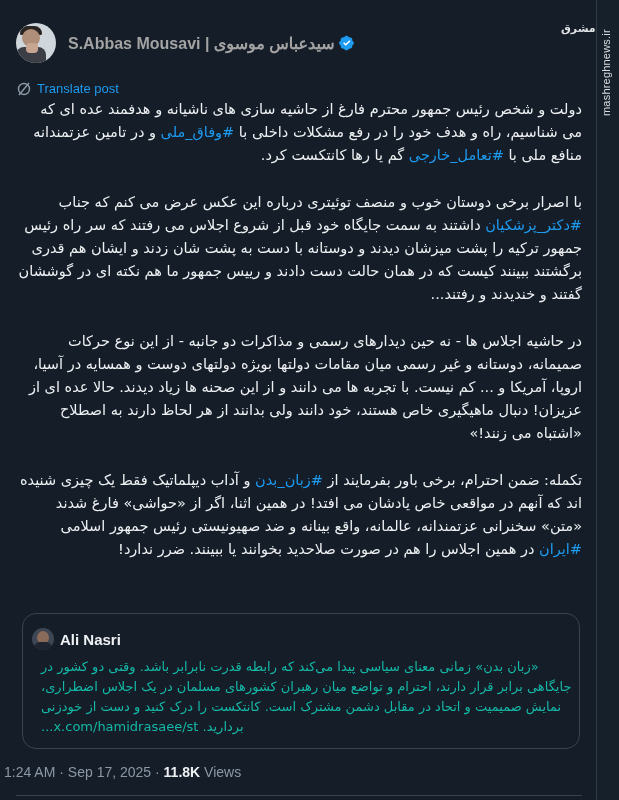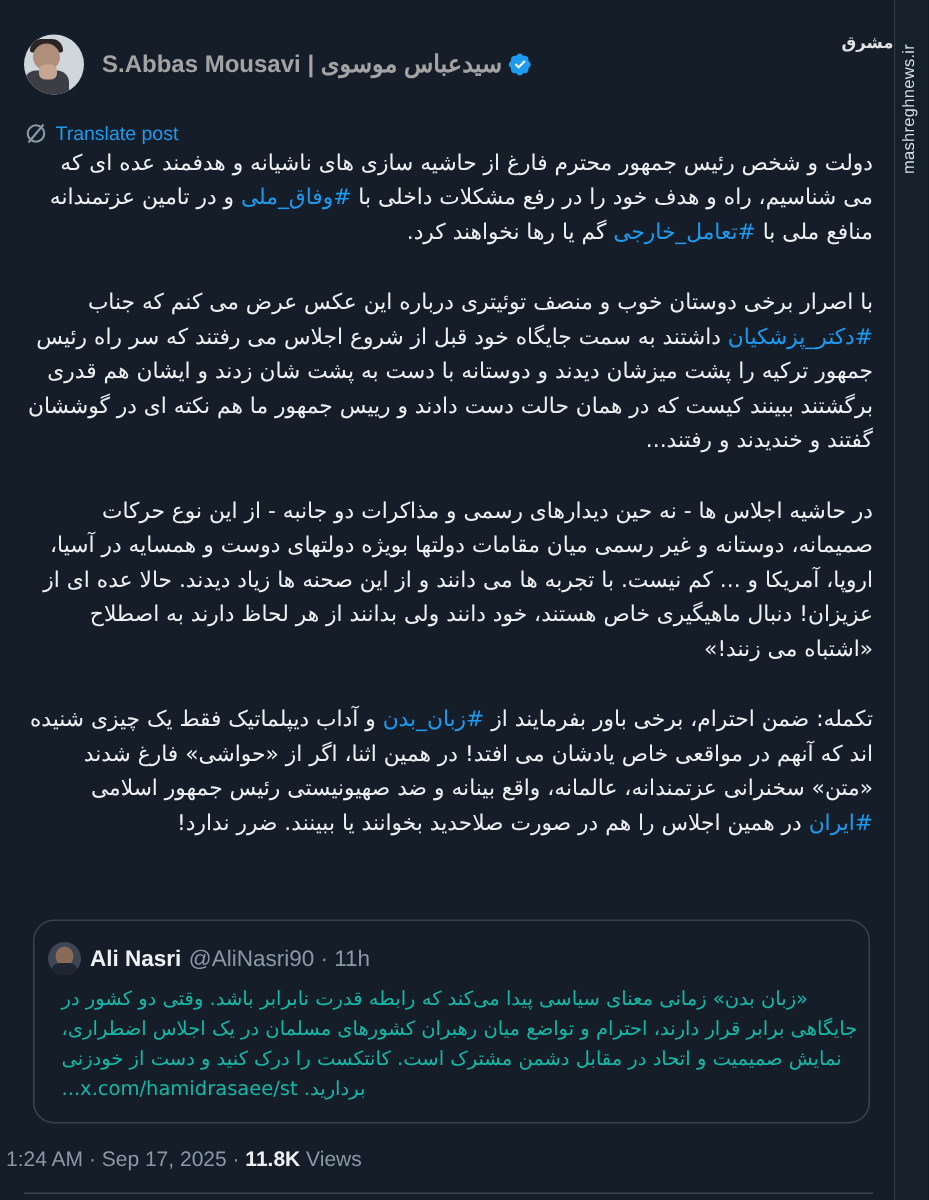--- a/index.html
+++ b/index.html
@@ -70,34 +70,33 @@
 
 <div class="translate">
   <svg width="14" height="14" viewBox="0 0 14 14">
     <circle cx="7" cy="7" r="5.5" fill="none" stroke="#8b98a5" stroke-width="1.4"></circle>
     <line x1="2" y1="13" x2="12" y2="1" stroke="#8b98a5" stroke-width="1.4"></line>
   </svg>
   <span>Translate post</span>
 </div>
 
 <div class="body-text">
-  <p><span>دولت و شخص رئیس جمهور محترم فارغ از حاشیه سازی های ناشیانه و هدفمند عده ای که می شناسیم، راه و هدف خود را در رفع مشکلات داخلی با </span><span class="tag">#وفاق_ملی</span><span> و در تامین عزتمندانه منافع ملی با </span><span class="tag">#تعامل_خارجی</span><span> گم یا رها نخواهند کرد.</span></p>
+  <p><span>دولت و شخص رئیس جمهور محترم فارغ از حاشیه سازی های ناشیانه و هدفمند عده ای که می شناسیم، راه و هدف خود را در رفع مشکلات داخلی با </span><span class="tag">#وفاق_ملی</span><span> و در تامین عزتمندانه منافع ملی با </span><span class="tag">#تعامل_خارجی</span><span> گم یا رها کانتکست کرد.</span></p>
   <p><span>با اصرار برخی دوستان خوب و منصف توئیتری درباره این عکس عرض می کنم که جناب </span><span class="tag">#دکتر_پزشکیان</span><span> داشتند به سمت جایگاه خود قبل از شروع اجلاس می رفتند که سر راه رئیس جمهور ترکیه  را پشت میزشان دیدند و دوستانه با دست به پشت شان زدند و ایشان هم قدری برگشتند ببینند کیست که در همان حالت دست دادند و رییس جمهور ما هم نکته ای در گوششان گفتند و خندیدند و رفتند...</span></p>
   <p><span>در حاشیه اجلاس ها  - نه حین دیدارهای رسمی و مذاکرات دو جانبه - از این نوع حرکات صمیمانه، دوستانه و غیر رسمی میان مقامات دولتها بویژه دولتهای دوست و همسایه در آسیا، اروپا، آمریکا و ... کم نیست. با تجربه ها می دانند و از این صحنه ها زیاد دیدند. حالا عده ای از عزیزان! دنبال ماهیگیری خاص هستند، خود دانند ولی بدانند از هر لحاظ دارند به اصطلاح «اشتباه می زنند!»</span></p>
   <p><span>تکمله: ضمن احترام، برخی باور بفرمایند از </span><span class="tag">#زبان_بدن</span><span> و آداب دیپلماتیک فقط یک چیزی شنیده اند که آنهم در مواقعی خاص یادشان می افتد! در همین اثنا، اگر از «حواشی» فارغ شدند «متن» سخنرانی عزتمندانه، عالمانه، واقع بینانه و ضد صهیونیستی رئیس جمهور اسلامی </span><span class="tag">#ایران</span><span> در همین اجلاس را هم در صورت صلاحدید بخوانند یا ببینند. ضرر ندارد!</span></p>
 </div>
 
 <div class="quote">
   <div class="quote-head">
     <div class="q-avatar">
       <div class="qf"></div>
       <div class="qb"></div>
     </div>
     <span class="q-name">Ali Nasri</span>
-    <span class="q-handle">@AliNasri90 · 11h</span>
   </div>
   <div class="q-text">«زبان بدن» زمانی معنای سیاسی پیدا می‌کند که رابطه قدرت نابرابر باشد. وقتی دو کشور در جایگاهی برابر قرار دارند، احترام و تواضع میان رهبران کشورهای مسلمان در یک اجلاس اضطراری، نمایش صمیمیت و اتحاد در مقابل دشمن مشترک است. کانتکست را درک کنید و دست از خودزنی بردارید. x.com/hamidrasaee/st...</div>
 </div>
 
 <div class="meta">
   <span>1:24 AM</span><span> · </span><span>Sep 17, 2025</span><span> · </span><b>11.8K</b> <span>Views</span>
 </div>
 <div class="divider"></div>
 
 </body></html>

